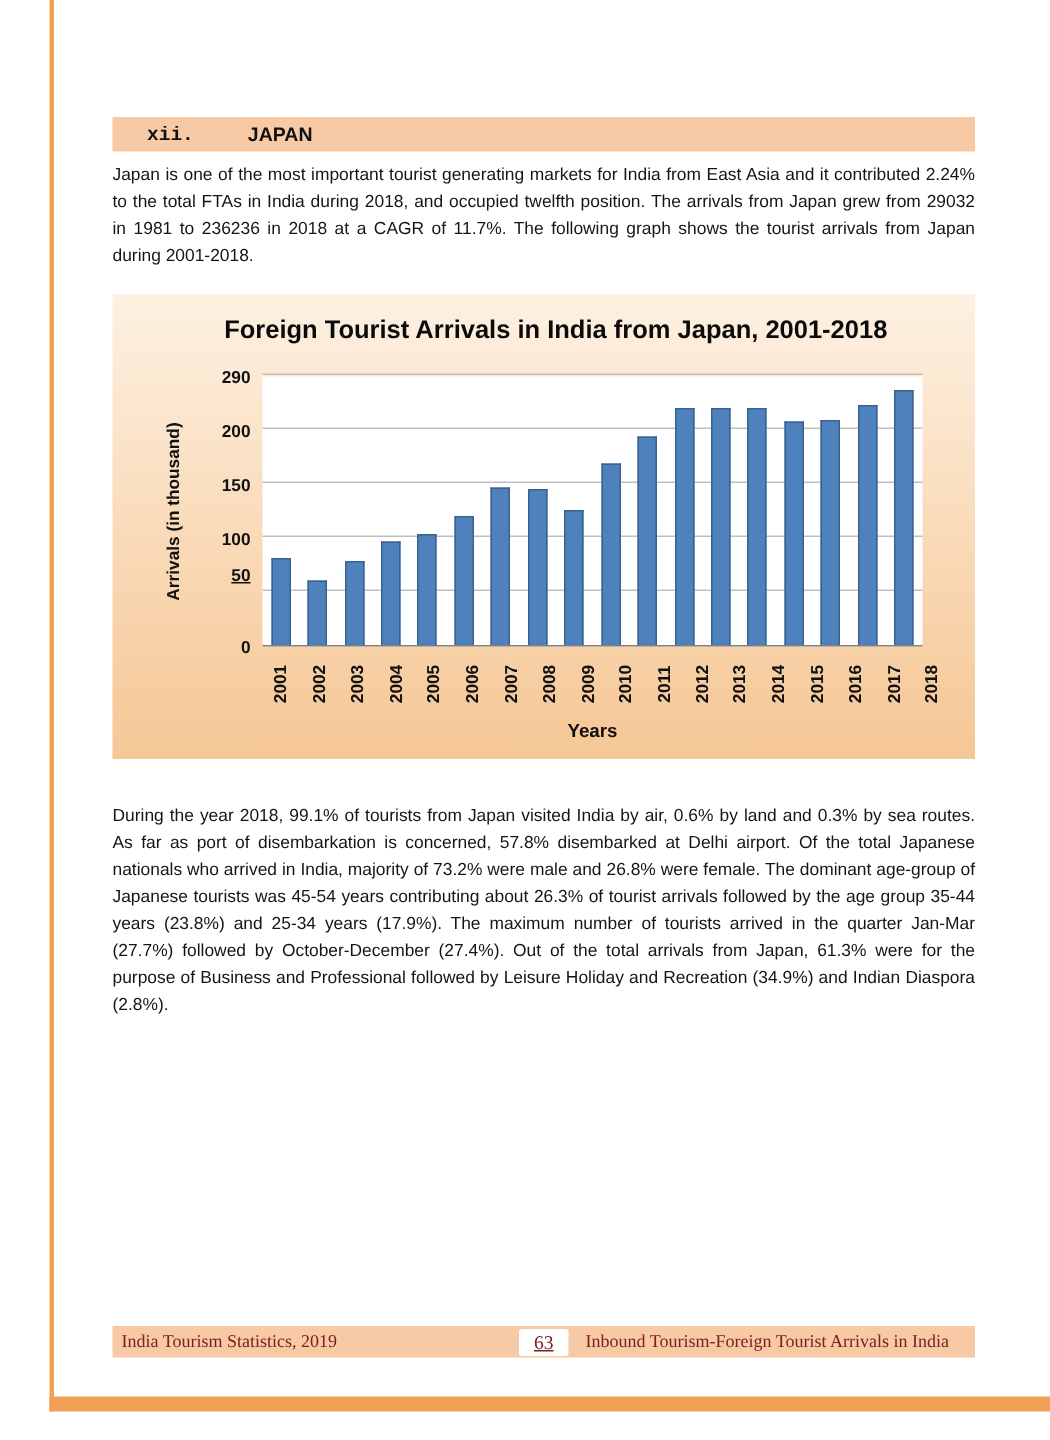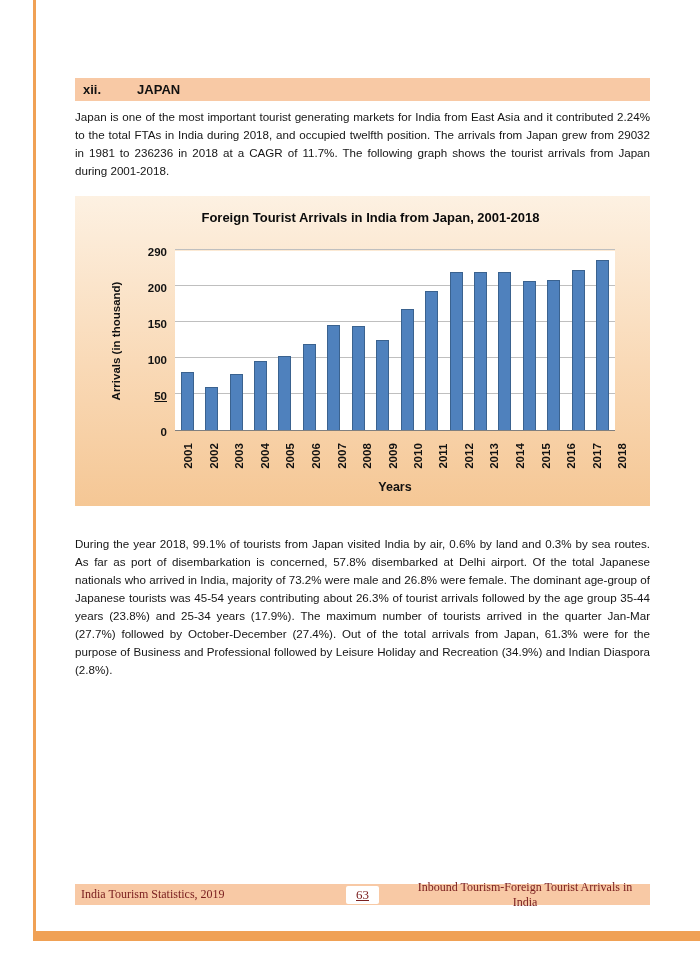--- a/index.html
+++ b/index.html
@@ -17,57 +17,57 @@
   
   .frame-left{position:absolute;left:33px;top:0;width:3px;height:941px;background:var(--frame-orange);}
   .frame-bottom{position:absolute;left:33px;right:0;top:931px;height:10px;background:var(--frame-orange);}
 
   
   .section-header{
     position:absolute;left:75px;top:78px;width:575px;height:23px;
     background:var(--accent-peach);display:flex;align-items:center;
     font-weight:700;font-size:13px;
   }
-  .section-header .num{padding-left:8px;}
+  .section-header .num{padding-left:23px;font-family:Liberation Mono, monospace;}
   .section-header .title{margin-left:36px;}
 
   
   .para{
     position:absolute;left:75px;width:575px;
     font-size:11.6px;line-height:18px;text-align:justify;color:#151515;
   }
   .para1{top:108px;}
   .para2{top:519px;margin-top:16px;}
 
   
   .chart{
     position:absolute;left:75px;top:196px;width:575px;height:310px;
     background:linear-gradient(180deg,#fdf1e2 0%,#f9d9b6 55%,#f5c795 100%);
   }
-  .chart-title{position:absolute;top:14px;left:0;right:0;text-align:center;font-weight:700;font-size:13px;color:#0b0b0b;margin-left:16px;}
+  .chart-title{position:absolute;top:14px;left:0;right:0;text-align:center;font-weight:700;font-size:17px;color:#0b0b0b;margin-left:16px;}
   .y-axis-title{position:absolute;left:30px;top:55px;width:22px;height:180px;display:flex;align-items:center;justify-content:center;}
   .y-axis-title span{transform:rotate(-90deg);white-space:nowrap;font-weight:700;font-size:11.5px;}
   .y-ticks{position:absolute;left:52px;top:55px;width:44px;height:180px;}
   .ytick{position:absolute;right:4px;width:40px;text-align:right;font-weight:700;font-size:11.5px;}
   .plot-area{position:absolute;left:100px;top:55px;width:440px;height:180px;background:#ffffff;border-bottom:1px solid #7f7f7f;}
   .gridline{position:absolute;left:0;right:0;height:1px;background:#bfbfbf;z-index:1;}
   .bars{position:absolute;left:0;right:0;top:0;bottom:0;display:flex;align-items:flex-end;z-index:2;}
   .bar-slot{flex:1;display:flex;justify-content:center;align-items:flex-end;}
   .bar{width:13px;background:var(--bar-blue);border:1px solid #3a628f;border-bottom:none;}
   .x-ticks{position:absolute;left:100px;top:238px;width:440px;height:44px;display:flex;}
   .xlabel-slot{flex:1;display:flex;justify-content:center;align-items:center;}
   .xlabel{transform:rotate(-90deg);white-space:nowrap;font-weight:700;font-size:11.5px;}
   .x-axis-title{position:absolute;left:100px;top:284px;width:440px;text-align:center;font-weight:700;font-size:12.5px;}
 
   
   .footer{
     position:absolute;left:75px;top:884px;width:575px;height:21px;
     background:var(--accent-peach);display:flex;align-items:center;
     font-family:"Liberation Serif","DejaVu Serif",serif;
-    font-size:12px;color:var(--footer-maroon);gap:27px;
+    font-size:12px;color:var(--footer-maroon);
   }
   .f-left{flex:1;padding-left:6px;}
   .f-page{background:#ffffff;padding:1px 10px;border-radius:2px;font-size:13px;text-decoration:underline;}
   .f-right{flex:1;text-align:center;padding-right:6px;}
 </style>
 </head>
 <body>
 
 <div class="frame-left"></div>
 <div class="frame-bottom"></div>
@@ -79,21 +79,21 @@
 
 <p class="para para1">Japan is one of the most important tourist generating markets for India from East Asia and it contributed 2.24% to the total FTAs in India during 2018, and occupied twelfth position. The arrivals from Japan grew from 29032 in 1981 to 236236 in 2018 at a CAGR of 11.7%. The following graph shows the tourist arrivals from Japan during 2001-2018.</p>
 
 <div class="chart">
   <div class="chart-title">Foreign Tourist Arrivals in India from  Japan, 2001-2018</div>
   <div class="y-axis-title">
     <span>Arrivals (in thousand)</span>
   </div>
   <div class="y-ticks">
       <div class="ytick" style="bottom: -7px;">0</div>
-      <div class="ytick" style="bottom: 29px; text-decoration: underline;">50</div>
+      <div class="ytick" style="bottom: 41px; text-decoration: underline;">50</div>
       <div class="ytick" style="bottom: 65px;">100</div>
       <div class="ytick" style="bottom: 101px;">150</div>
       <div class="ytick" style="bottom: 137px;">200</div>
       <div class="ytick" style="bottom: 173px;">290</div>
     </div>
   <div class="plot-area">
     <div class="bars">
         <div class="bar-slot">
           <div class="bar" title="2001: 81" style="height: 58.32px;"></div>
         </div>

